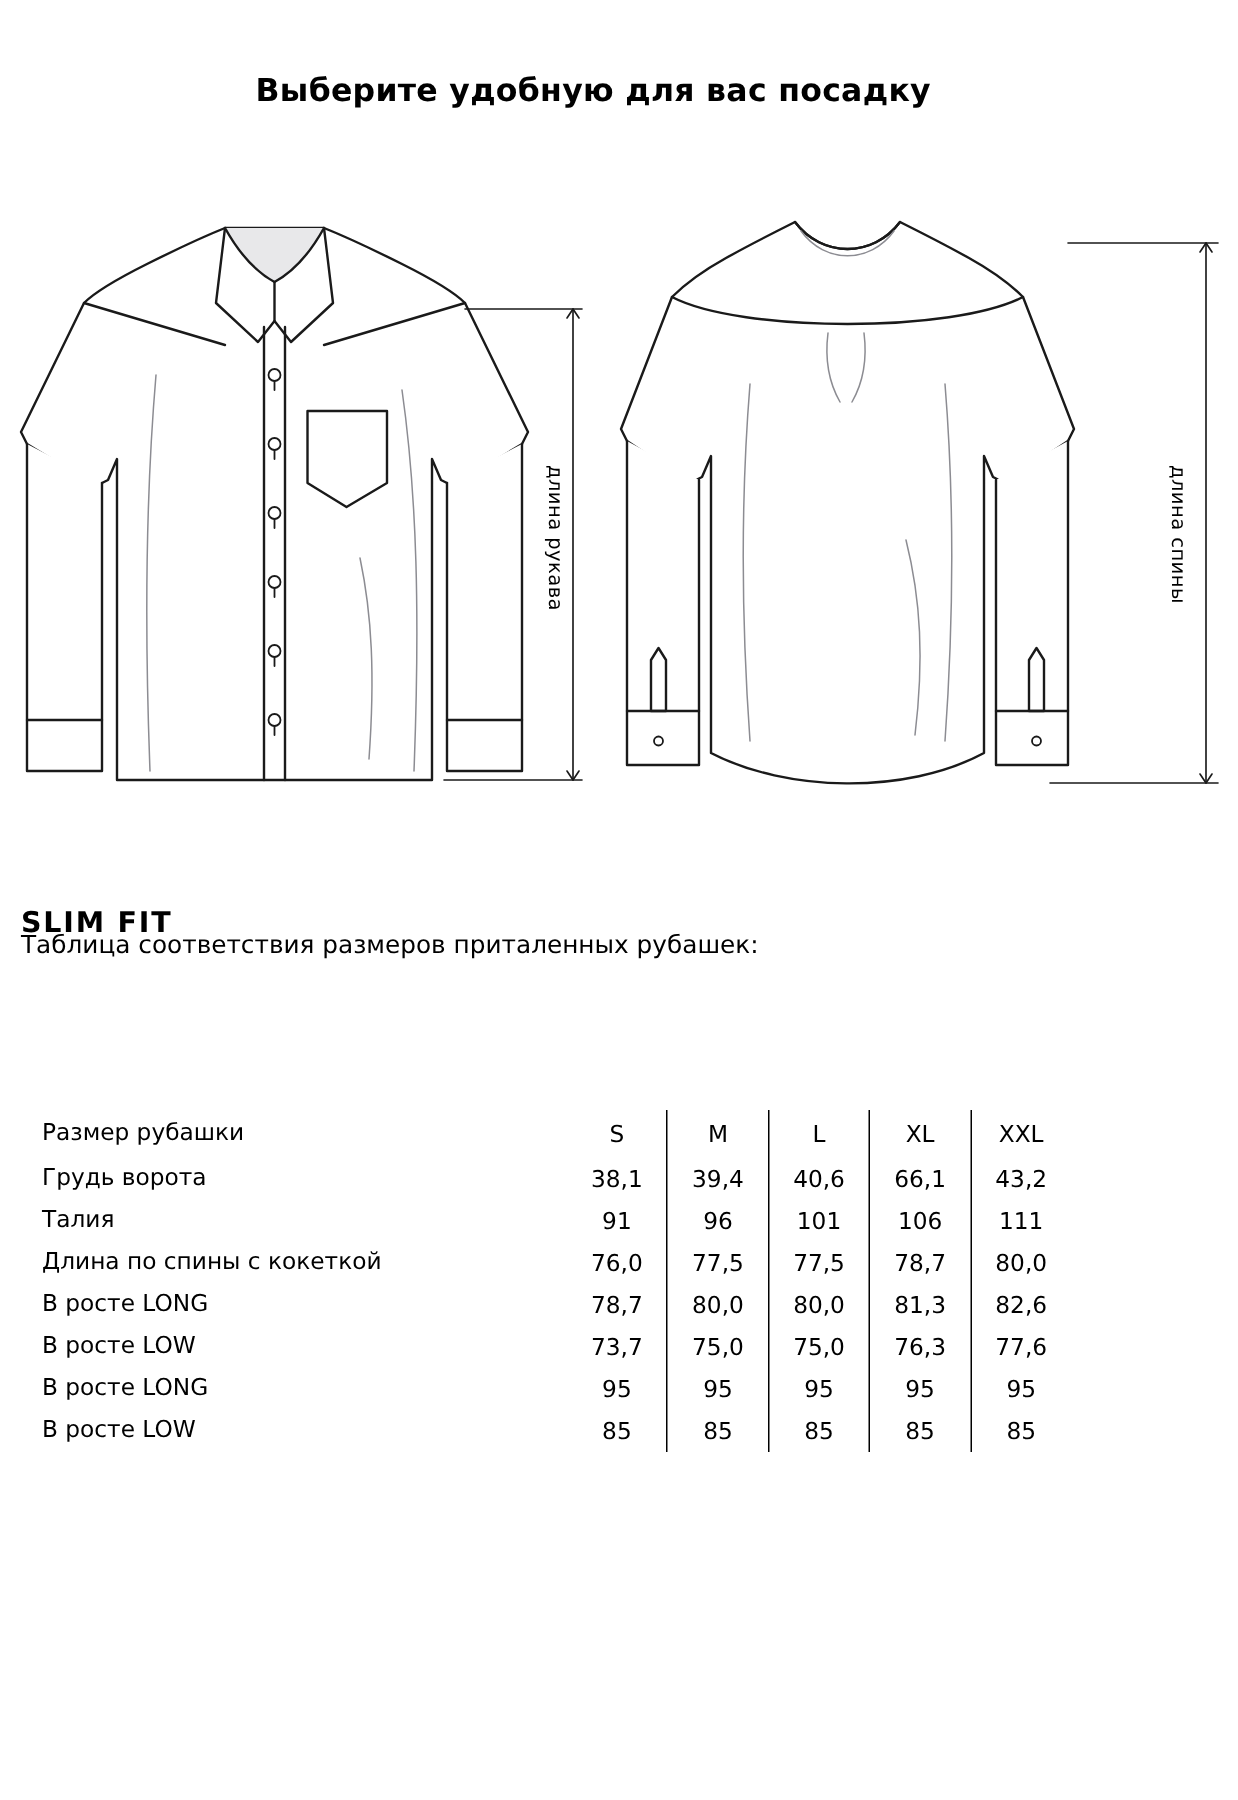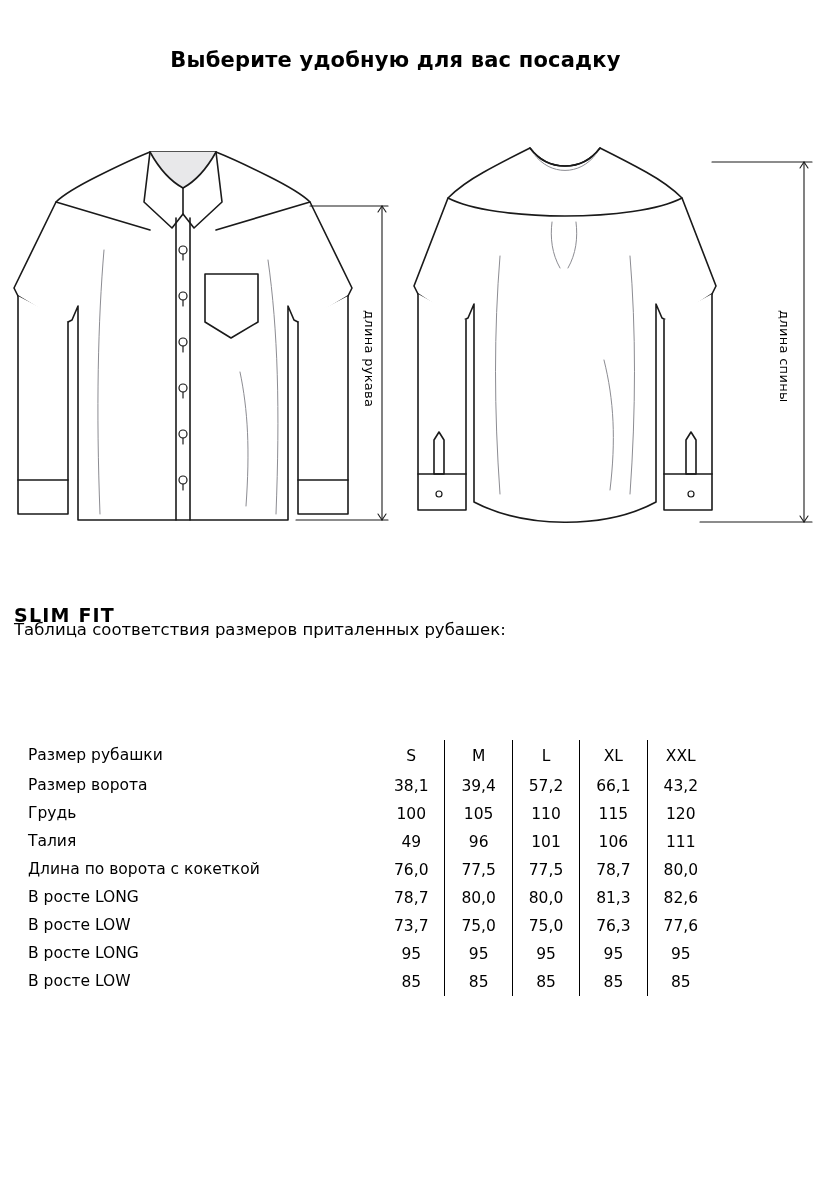--- a/index.html
+++ b/index.html
@@ -259,49 +259,41 @@
     <tr class="headrow">
       <td class="rowlabel">Размер рубашки</td>
       <td class="val first">S</td>
       <td class="val">M</td>
       <td class="val">L</td>
       <td class="val">XL</td>
       <td class="val">XXL</td>
     </tr>
 
     <tr>
-      <td class="rowlabel">Размер ворота</td>
+      <td class="rowlabel">Грудь ворота</td>
       <td class="val first">38,1</td>
       <td class="val">39,4</td>
-      <td class="val">57,2</td>
+      <td class="val">40,6</td>
       <td class="val">66,1</td>
       <td class="val">43,2</td>
     </tr>
 
-    <tr>
-      <td class="rowlabel">Грудь</td>
-      <td class="val first">100</td>
-      <td class="val">105</td>
-      <td class="val">110</td>
-      <td class="val">115</td>
-      <td class="val">120</td>
-    </tr>
 
     <tr>
       <td class="rowlabel">Талия</td>
-      <td class="val first">49</td>
+      <td class="val first">91</td>
       <td class="val">96</td>
       <td class="val">101</td>
       <td class="val">106</td>
       <td class="val">111</td>
     </tr>
 
 
     <tr>
-      <td class="rowlabel">Длина по ворота с кокеткой</td>
+      <td class="rowlabel">Длина по спины с кокеткой</td>
       <td class="val first">76,0</td>
       <td class="val">77,5</td>
       <td class="val">77,5</td>
       <td class="val">78,7</td>
       <td class="val">80,0</td>
     </tr>
 
     <tr>
       <td class="rowlabel">В росте LONG</td>
       <td class="val first">78,7</td>

